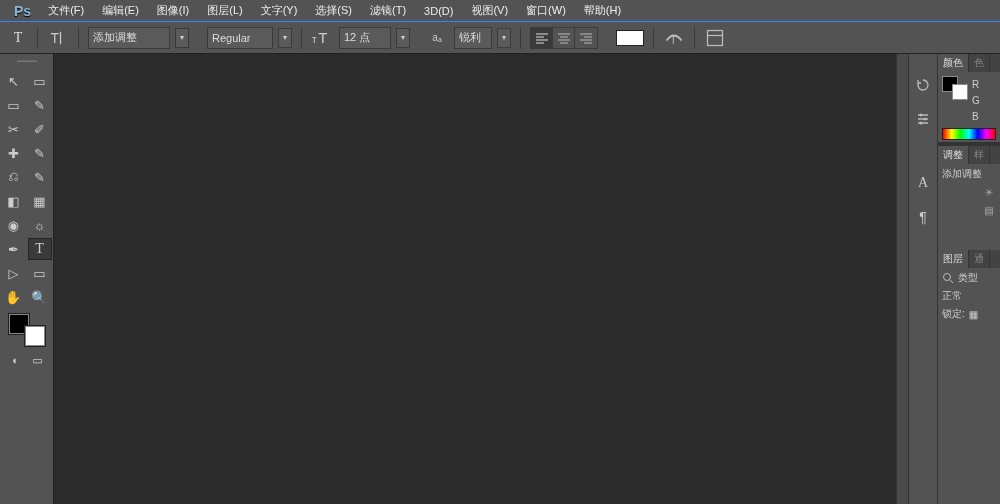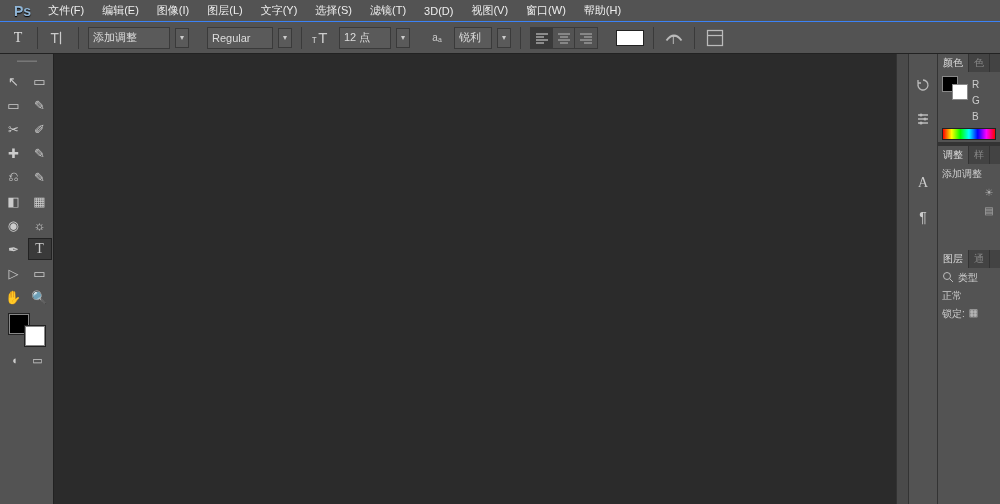--- a/index.html
+++ b/index.html
@@ -58,21 +58,21 @@
 .mini-fg{position:absolute;top:0;left:0;width:16px;height:16px;background:#000;border:1px solid #888;}
 .mini-bg{position:absolute;bottom:0;right:0;width:16px;height:16px;background:#fff;border:1px solid #888;}
 .rgb-rows{margin-left:30px;font-size:10px;color:#ccc;}
 .rgb-rows div{height:16px;display:flex;align-items:center;gap:3px;}
 .hue-strip{height:12px;margin-top:4px;background:linear-gradient(to right,#f00,#ff0,#0f0,#0ff,#00f,#f0f,#f00);border:1px solid #222;}
 .adjust-body{padding:3px 4px;font-size:10px;color:#ccc;}
 .adjust-row{display:flex;justify-content:flex-end;gap:6px;margin-top:4px;}
 .adjust-row span{width:14px;height:14px;display:flex;align-items:center;justify-content:center;color:#aaa;}
 .panel-sep{height:4px;background:#333;}
 .layers-body{padding:3px 4px;font-size:10px;color:#ccc;display:flex;flex-direction:column;gap:4px;}
-.layers-row{display:flex;gap:4px;}
+.layers-row{display:flex;align-items:center;gap:4px;}
 .search-icn{width:12px;height:12px;}
 </style>
 </head>
 <body>
 
 <div class="menubar">
   <div class="logo">Ps</div>
   <div class="menu-item">文件(F)</div>
   <div class="menu-item">编辑(E)</div>
   <div class="menu-item">图像(I)</div>

